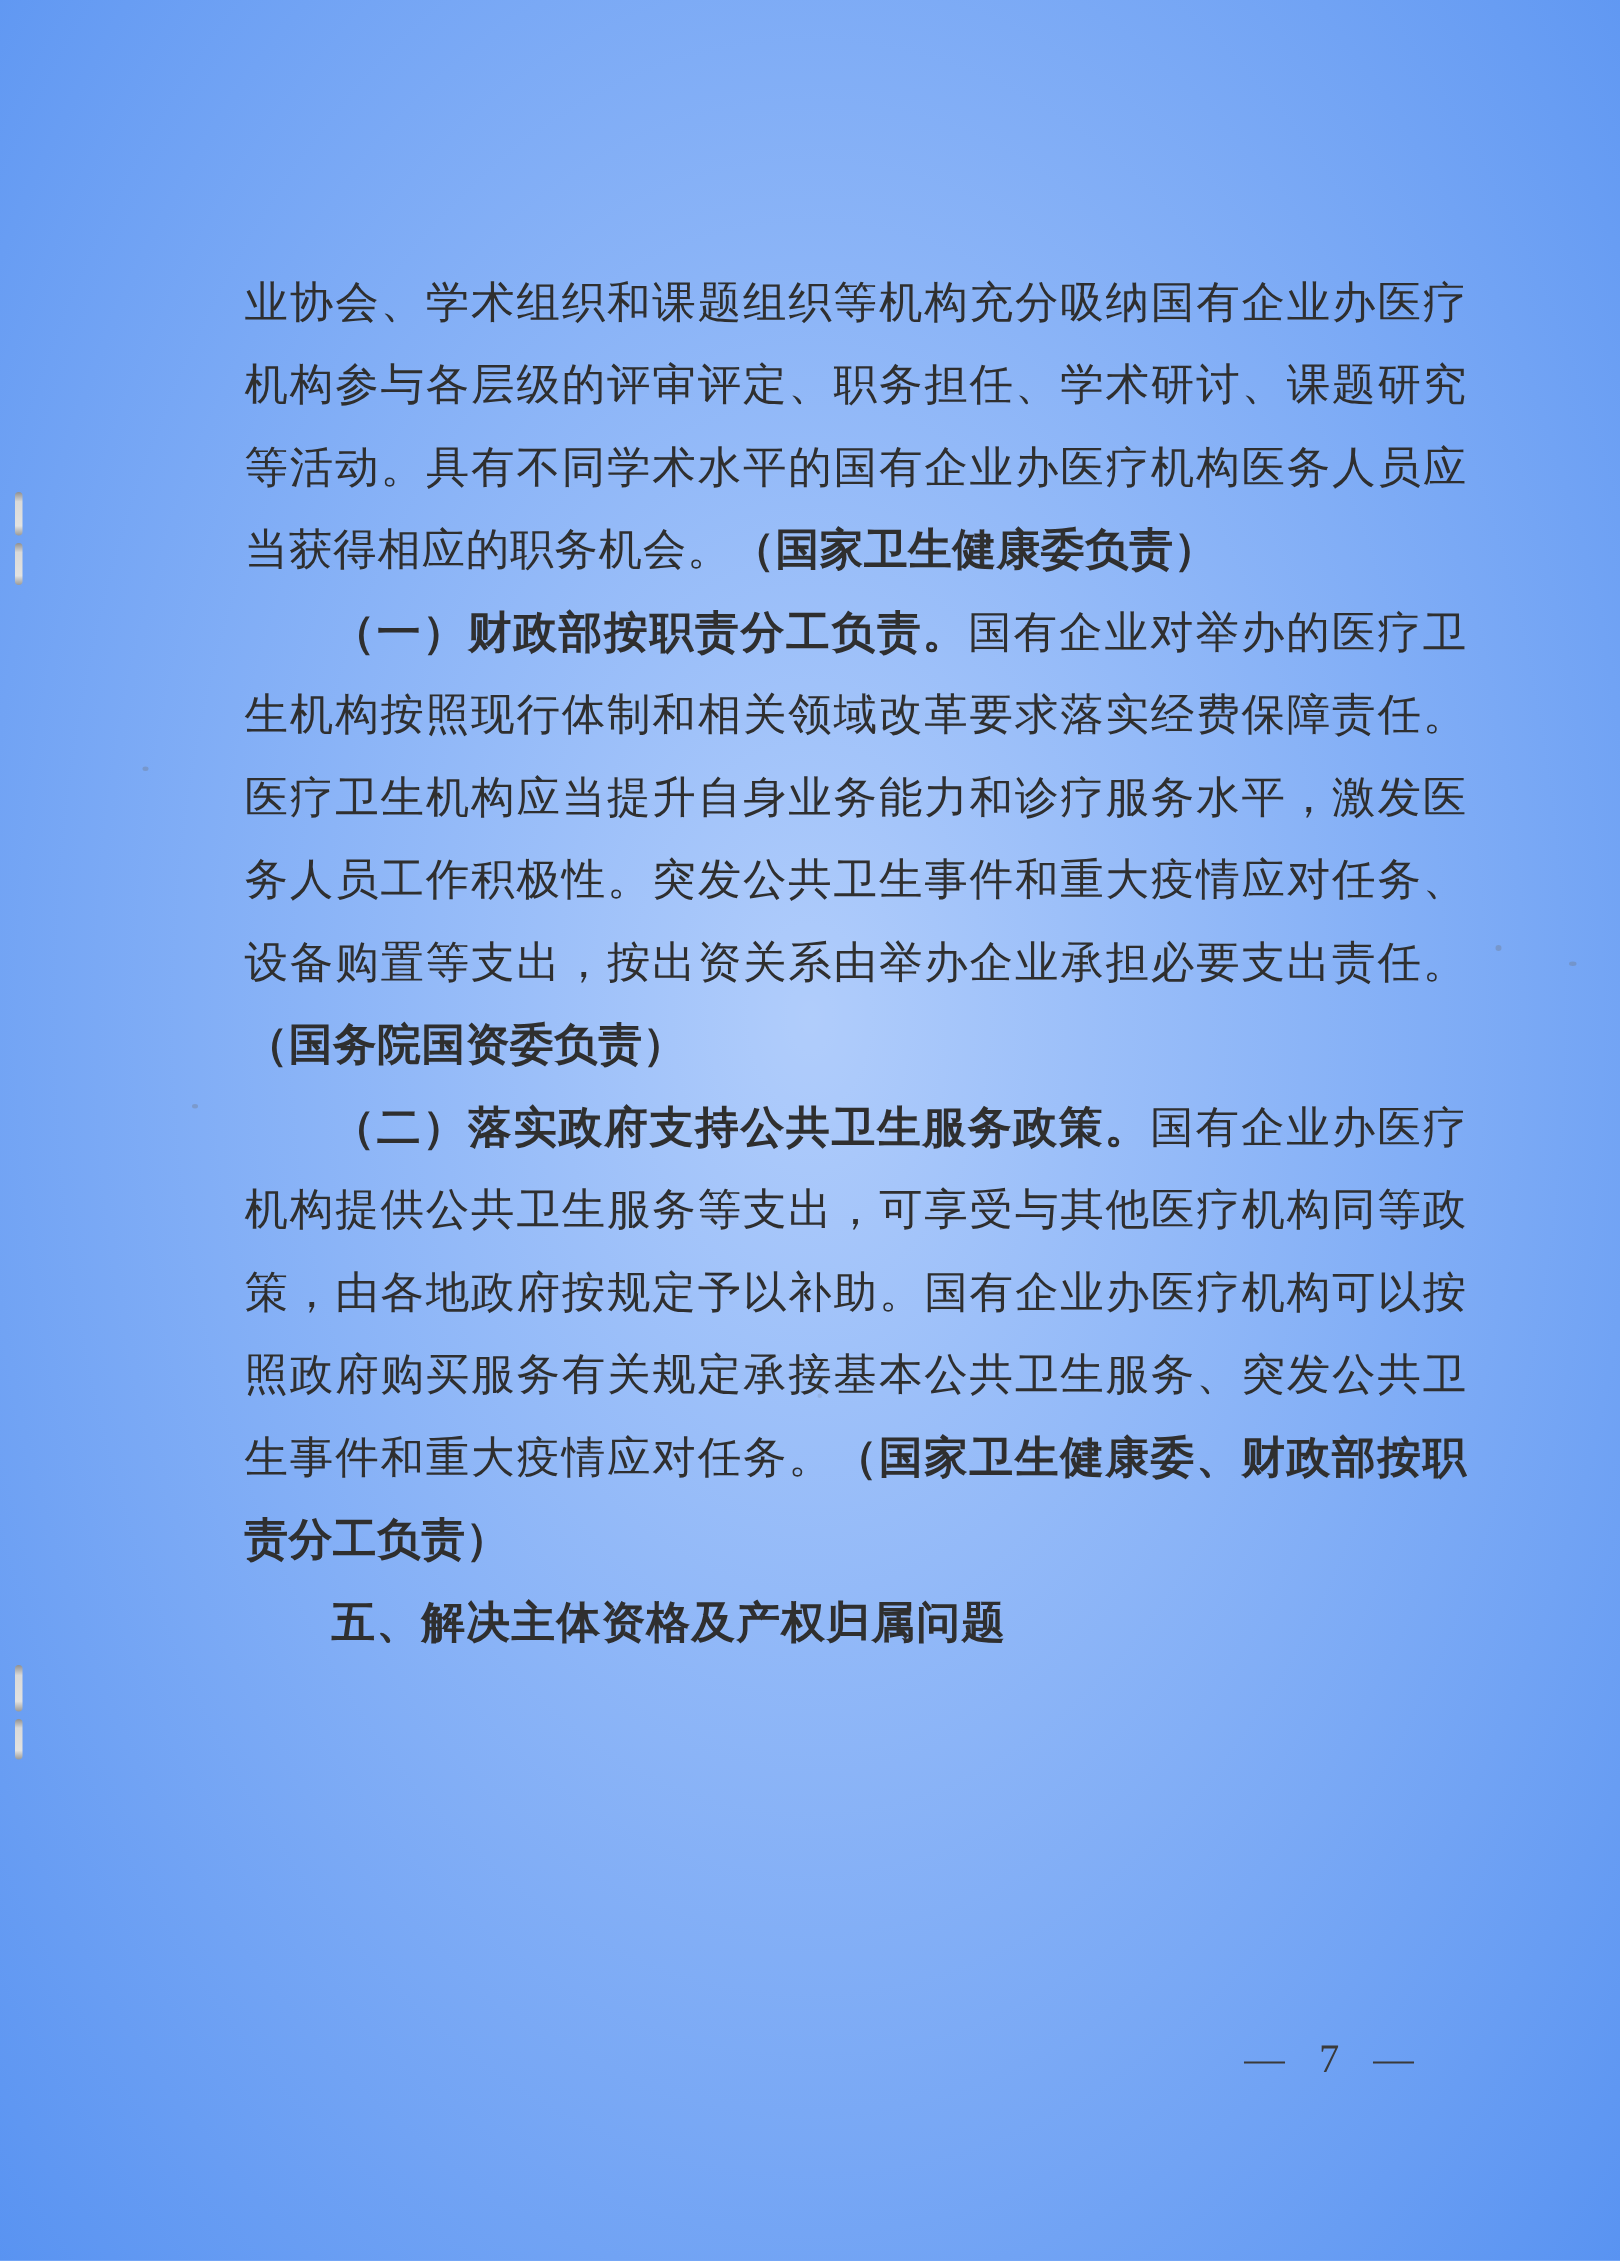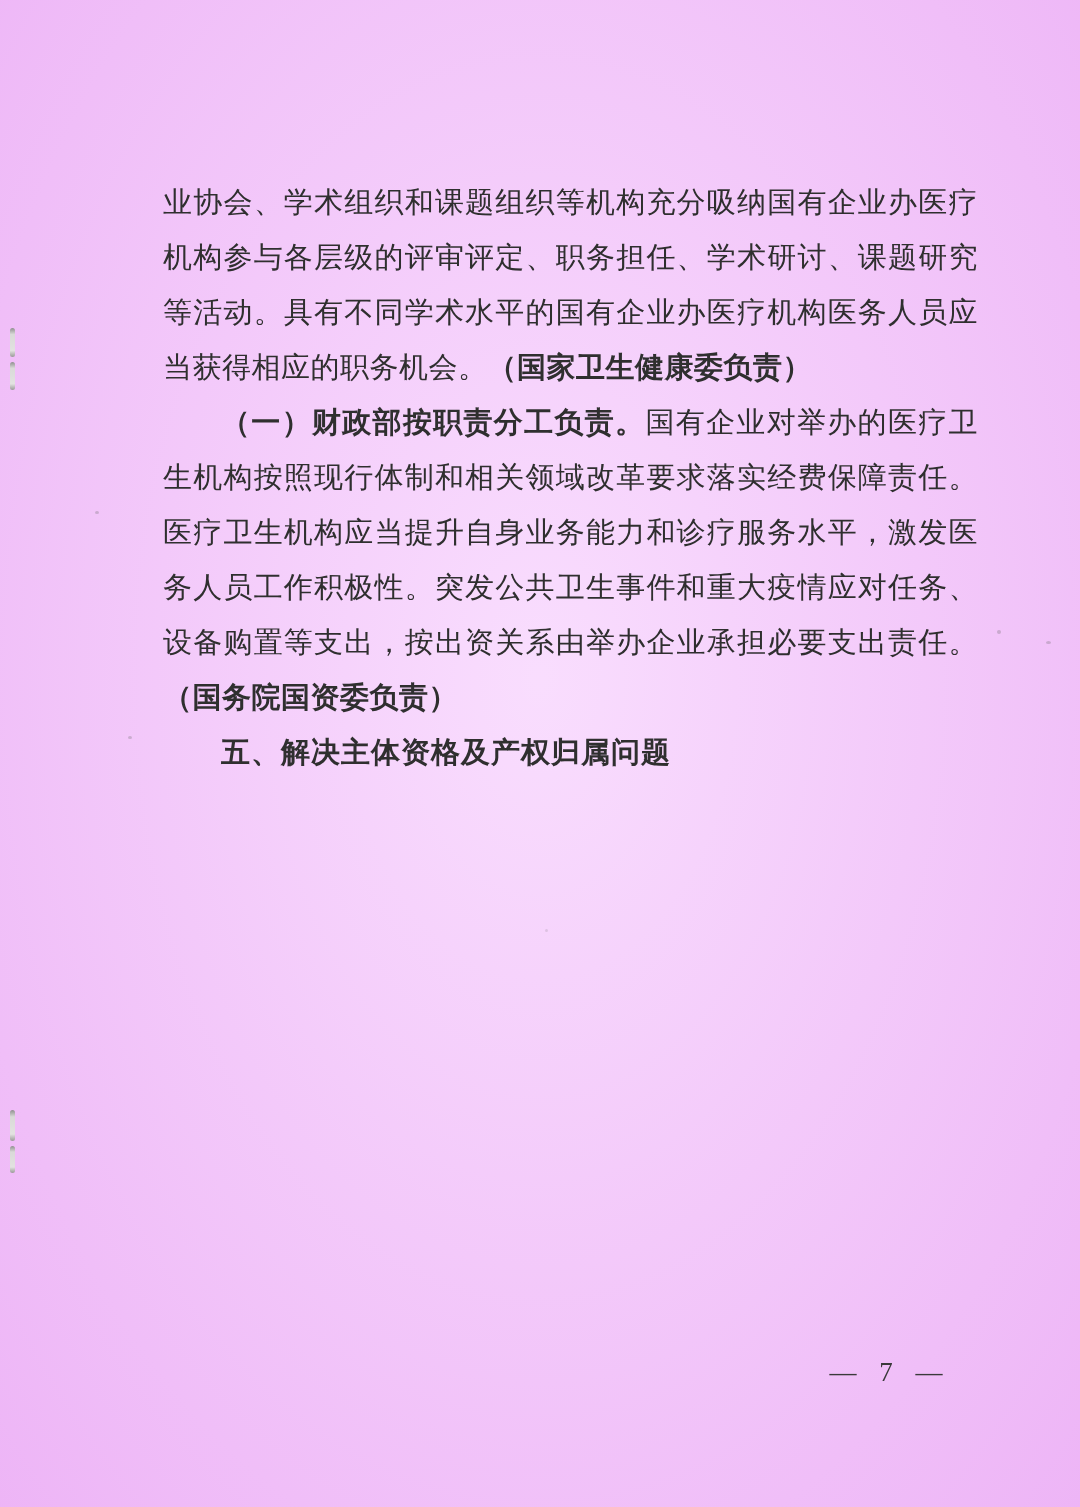--- a/index.html
+++ b/index.html
@@ -1,20 +1,20 @@
 <!DOCTYPE html>
 <html><head>
 <meta charset="utf-8">
 <style>
   html, body { margin: 0; padding: 0; }
   .page {
     position: relative;
     width: 1080px;
     height: 1507px;
-    background: #f0abfc;
+    background: #3b82f6;
     font-family: "Liberation Serif", "DejaVu Serif", serif;
     color: #2f2f2f;
     overflow: hidden;
   }
   
   .page::after {
     content: "";
     position: absolute; inset: 0;
     background: radial-gradient(ellipse at 50% 45%, rgba(255,255,255,0.6), rgba(225,225,220,0.18));
     pointer-events: none;
@@ -104,20 +104,21 @@
   <div class="speck speck4"></div>
   <div class="speck speck5"></div>
 
   <div class="content">
 
     <p class="para no-indent"><span>业协会、学术组织和课题组织等机构充分吸纳国有企业办医疗机构参与各层级的评审评定、职务担任、学术研讨、课题研究等活动。具有不同学术水平的国有企业办医疗机构医务人员应当获得相应的职务机会。</span><span class="bold">（国家卫生健康委负责）</span></p>
 
 
     <p class="para"><span class="bold">（一）财政部按职责分工负责。</span><span>国有企业对举办的医疗卫生机构按照现行体制和相关领域改革要求落实经费保障责任。医疗卫生机构应当提升自身业务能力和诊疗服务水平，激发医务人员工作积极性。突发公共卫生事件和重大疫情应对任务、设备购置等支出，按出资关系由举办企业承担必要支出责任。</span><span class="bold">（国务院国资委负责）</span></p>
 
+    <p class="para"><span class="bold">（二）落实政府支持公共卫生服务政策。</span><span>国有企业办医疗机构提供公共卫生服务等支出，可享受与其他医疗机构同等政策，由各地政府按规定予以补助。国有企业办医疗机构可以按照政府购买服务有关规定承接基本公共卫生服务、突发公共卫生事件和重大疫情应对任务。</span><span class="bold">（国家卫生健康委、财政部按职责分工负责）</span></p>
 
     <p class="heading">五、解决主体资格及产权归属问题</p>
 
 
   </div>
 
   <div class="page-number">— 7 —</div>
 
 </div>
 

